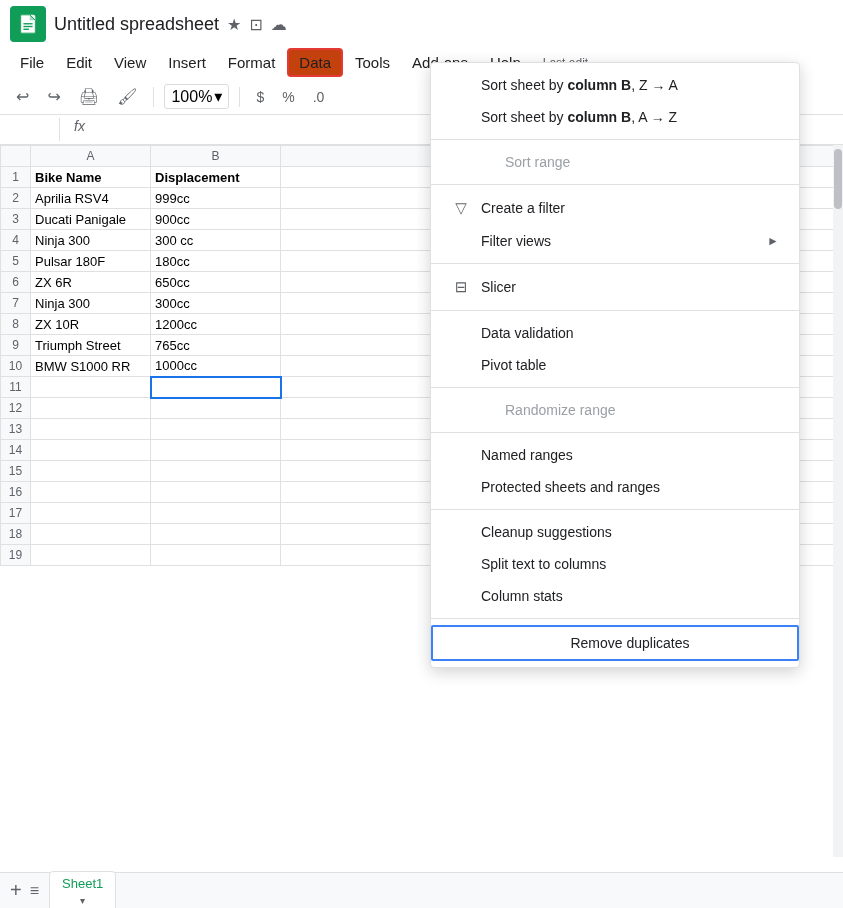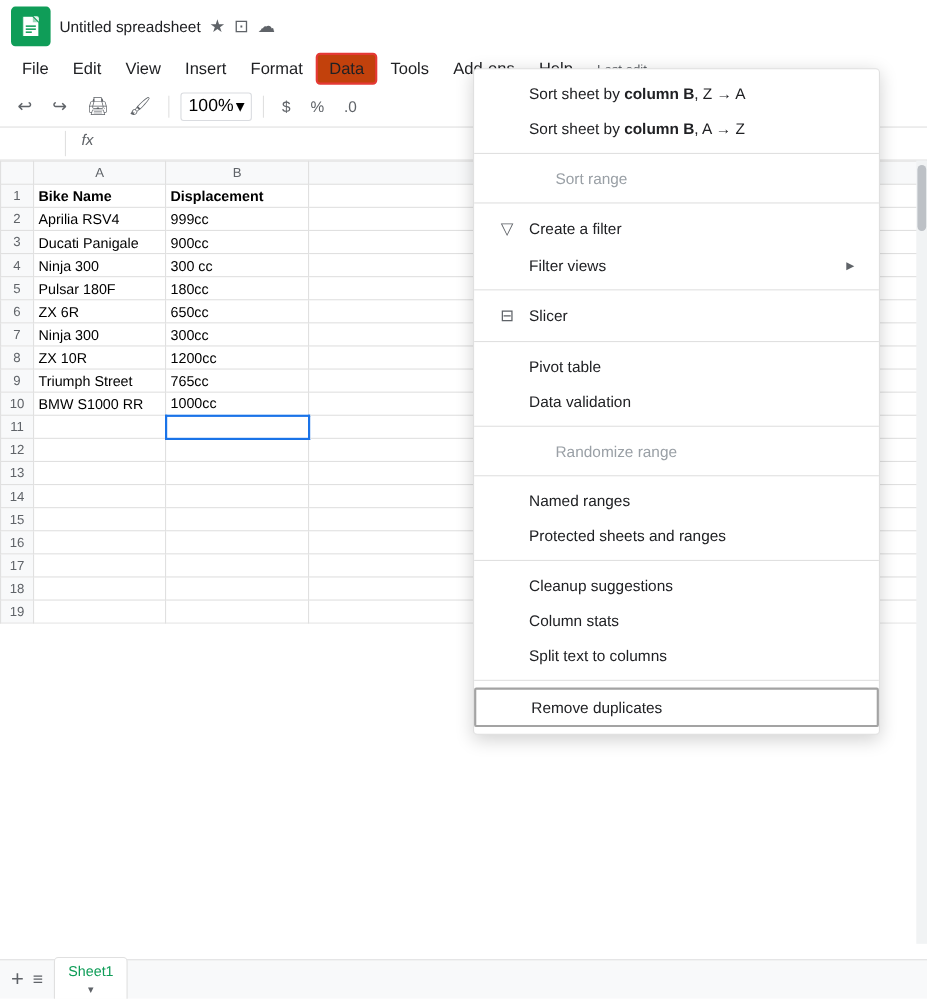--- a/index.html
+++ b/index.html
@@ -48,21 +48,21 @@
     .sheet-tab { display: flex; align-items: center; gap: 4px; background: #fff; border: 1px solid #e0e0e0; border-radius: 4px 4px 0 0; padding: 4px 12px; font-size: 13px; color: #0f9d58; font-weight: 500; cursor: pointer; flex-direction: column; }
     .sheet-tab-chevron { font-size: 10px; color: #5f6368; }
 
     
     .dropdown-menu { position: absolute; top: 62px; left: 430px; background: #fff; border: 1px solid #e0e0e0; border-radius: 4px; box-shadow: 0 4px 16px rgba(0,0,0,0.18); width: 370px; z-index: 100; padding: 6px 0; }
     .dropdown-item { padding: 8px 20px; cursor: pointer; color: #202124; font-size: 14px; display: flex; align-items: center; gap: 10px; white-space: nowrap; }
     .dropdown-item.disabled { color: #9aa0a6; cursor: default; margin-left: 24px; }
     .dropdown-separator { height: 1px; background: #e0e0e0; margin: 6px 0; }
     .dropdown-item .arrow { margin-left: auto; font-size: 12px; color: #5f6368; }
     .dropdown-item .icon { width: 20px; text-align: center; color: #5f6368; font-size: 15px; }
-    .highlighted-item { border: 2px solid #a3a3a3; border-radius: 2px; }
+    .highlighted-item { border: 2px solid #3b82f6; border-radius: 2px; justify-content: center; }
 
     
     .scrollbar { position: absolute; right: 0; top: 0; bottom: 36px; width: 10px; background: #f1f3f4; }
     .scrollbar-thumb { width: 8px; height: 60px; background: #bdc1c6; border-radius: 4px; margin: 4px auto; }
   </style>
 </head>
 <body>
 
 <div class="top-bar">
   <div class="app-icon">
@@ -71,21 +71,21 @@
       <rect x="4" y="2" width="16" height="20" rx="2" fill="#0f9d58" opacity="0.1"></rect>
       <path d="M4 2 L4 22 Q4 22 4 22 L20 22 Q20 22 20 22 L20 8 L14 2 Z" fill="white" stroke="#0f9d58" stroke-width="1"></path>
       <path d="M14 2 L14 8 L20 8 Z" fill="#0f9d58" opacity="0.4"></path>
       <rect x="7" y="11" width="10" height="1.5" fill="#0f9d58"></rect>
       <rect x="7" y="14" width="10" height="1.5" fill="#0f9d58"></rect>
       <rect x="7" y="17" width="6" height="1.5" fill="#0f9d58"></rect>
     </svg>
   </div>
   <div class="title-area">
     <div style="display:flex;align-items:center;gap:8px;">
-      <span style="font-size:14px;color:#202124;text-align:center;">Untitled spreadsheet</span>
+      <span style="font-size:18px;color:#202124;text-align:center;">Untitled spreadsheet</span>
       <span style="color:#5f6368;font-size:16px;cursor:pointer;">★</span>
       <span style="color:#5f6368;font-size:16px;cursor:pointer;">⊡</span>
       <span style="color:#5f6368;font-size:16px;cursor:pointer;">☁</span>
     </div>
   </div>
 </div>
 
 <div class="menu-bar">
   <span class="menu-item">File</span>
   <span class="menu-item">Edit</span>
@@ -290,26 +290,26 @@
       <span class="arrow">►</span>
     </div>
     <div class="dropdown-separator"></div>
     <div class="dropdown-item">
       <span class="icon">⊟</span>
       <span>Slicer</span>
     </div>
     <div class="dropdown-separator"></div>
     <div class="dropdown-item">
       <span class="icon"></span>
+      <span>Data validation</span>
+    </div>
+    <div class="dropdown-item">
+      <span class="icon"></span>
       <span>Pivot table</span>
     </div>
-    <div class="dropdown-item">
-      <span class="icon"></span>
-      <span>Data validation</span>
-    </div>
     <div class="dropdown-separator"></div>
     <div class="dropdown-item disabled">
       <span class="icon"></span>
       <span>Randomize range</span>
     </div>
     <div class="dropdown-separator"></div>
     <div class="dropdown-item">
       <span class="icon"></span>
       <span>Named ranges</span>
     </div>
@@ -317,24 +317,24 @@
       <span class="icon"></span>
       <span>Protected sheets and ranges</span>
     </div>
     <div class="dropdown-separator"></div>
     <div class="dropdown-item">
       <span class="icon"></span>
       <span>Cleanup suggestions</span>
     </div>
     <div class="dropdown-item">
       <span class="icon"></span>
+      <span>Split text to columns</span>
+    </div>
+    <div class="dropdown-item">
+      <span class="icon"></span>
       <span>Column stats</span>
     </div>
-    <div class="dropdown-item">
-      <span class="icon"></span>
-      <span>Split text to columns</span>
-    </div>
     <div class="dropdown-separator"></div>
     <div class="dropdown-item highlighted-item">
       <span class="icon"></span>
       <span>Remove duplicates</span>
     </div>
   </div>
 
 </body></html>

